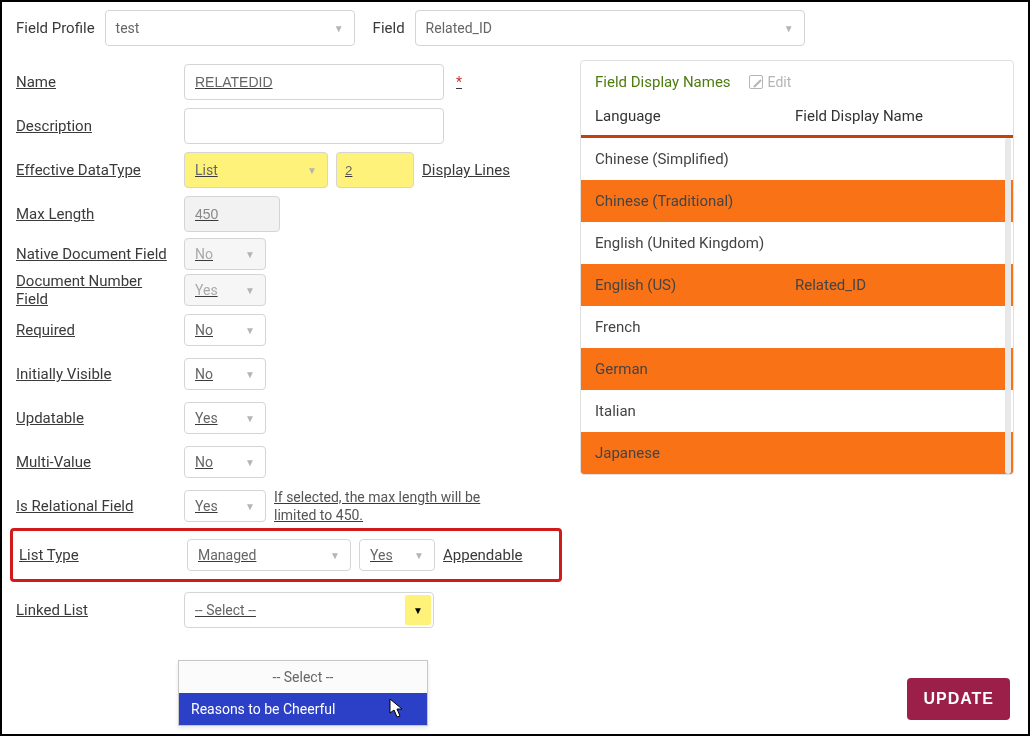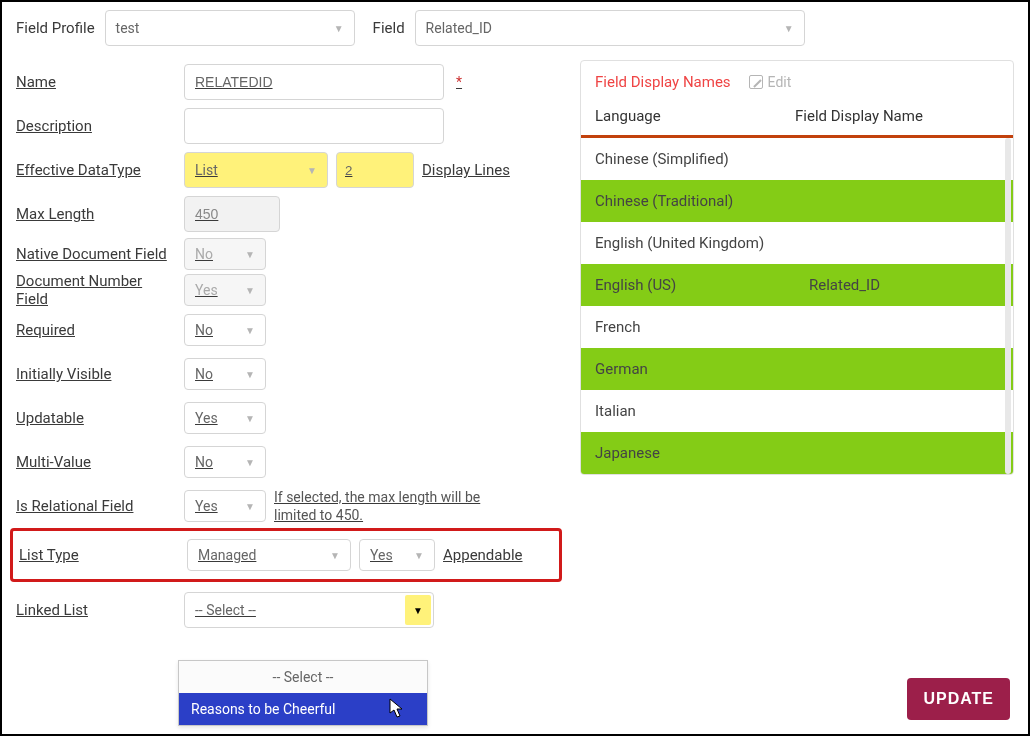--- a/index.html
+++ b/index.html
@@ -29,31 +29,31 @@
 .linked-caret-box { position: absolute; right: 2px; top: 2px; bottom: 2px; width: 26px; background: #fff27a; display: flex; align-items: center; justify-content: center; border-radius: 2px; }
 .linked-caret-box .t { color: #000; font-size: 10px; }
 .dd { position: absolute; left: 176px; top: 658px; width: 250px; border: 1px solid #c7c7c7; background: #fbfbfb; box-shadow: 0 2px 4px rgba(0,0,0,0.1); z-index: 10; }
 .dd-opt { padding: 8px 12px; font-size: 14px; color: #555; cursor: pointer; }
 .dd-opt.center { text-align: center; color: #666; }
 .dd-opt.active { background: #2b3fc7; color: #fff; position: relative; display: flex; align-items: center; }
 .cursor-svg { position: absolute; right: 20px; top: 5px; }
 
 .panel { border: 1px solid #e0e0e0; border-radius: 4px; overflow: hidden; }
 .panel-head { padding: 12px 14px 10px 14px; display: flex; align-items: center; gap: 18px; }
-.panel-title { font-size: 15px; color: #ef4444; }
+.panel-title { font-size: 15px; color: #4d7c0f; }
 .edit-link { color: #b5b5b5; display: flex; align-items: center; gap: 5px; font-size: 14px; cursor: pointer; }
 .edit-icon { width: 14px; height: 14px; border: 1.5px solid #b5b5b5; border-radius: 2px; position: relative; }
 .edit-icon::after { content: ""; position: absolute; width: 10px; height: 2px; background: #b5b5b5; top: 3px; left: 1px; transform: rotate(-45deg); transform-origin: right; }
 .tbl-head { display: flex; padding: 6px 14px 10px 14px; border-bottom: 3px solid #c2410c; font-size: 15px; color: #333; }
 .col-lang { width: 200px; }
 .col-dname { flex: 1; }
 .tbl-body { position: relative; }
 .tbl-scroll { position: absolute; right: 2px; top: 0; bottom: 0; width: 6px; background: #e8e8e8; border-radius: 3px; pointer-events: none; }
 .trow { display: flex; padding: 12px 14px; font-size: 15px; color: #444; }
-.trow.alt { background: #84cc16; gap: 14px; }
+.trow.alt { background: #f97316; }
 .update-btn { position: absolute; right: 18px; bottom: 14px; background: #9c1f4a; color: #fff; border: none; border-radius: 4px; padding: 12px 16px; font-size: 16px; font-weight: 700; letter-spacing: 1px; cursor: pointer; }
 </style>
 </head>
 <body>
 
 <div class="page">
 
   <div class="toprow">
     <span class="lbl">Field Profile</span>
     <div class="sel" style="width:250px">

